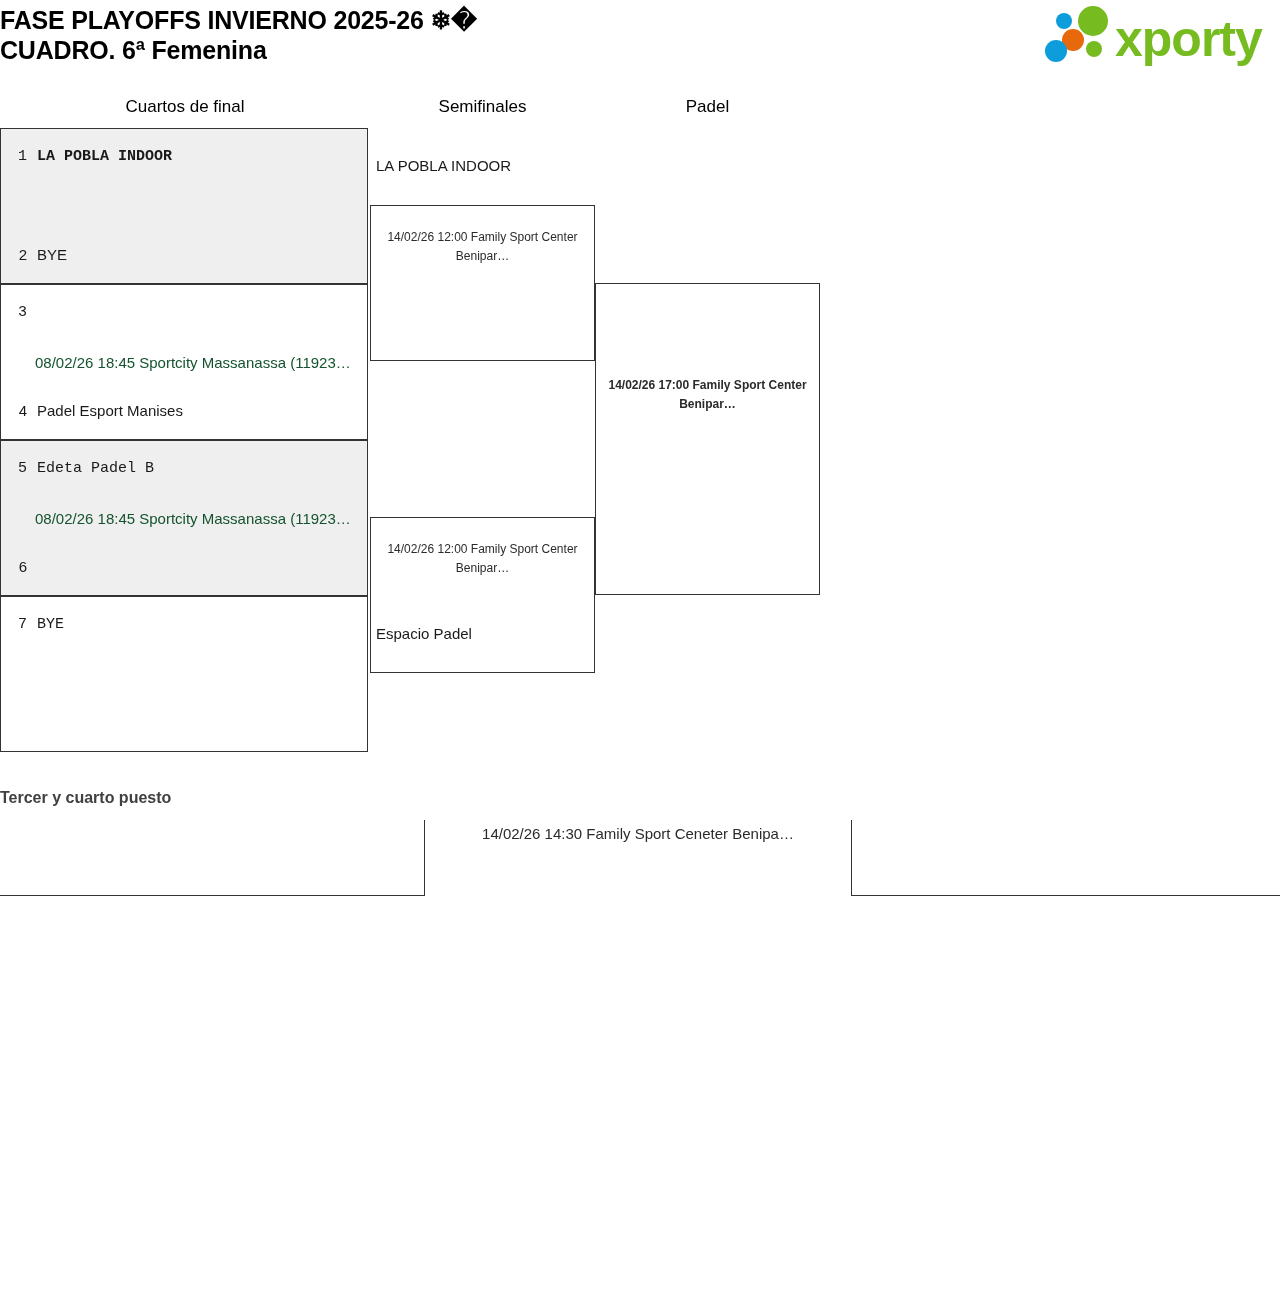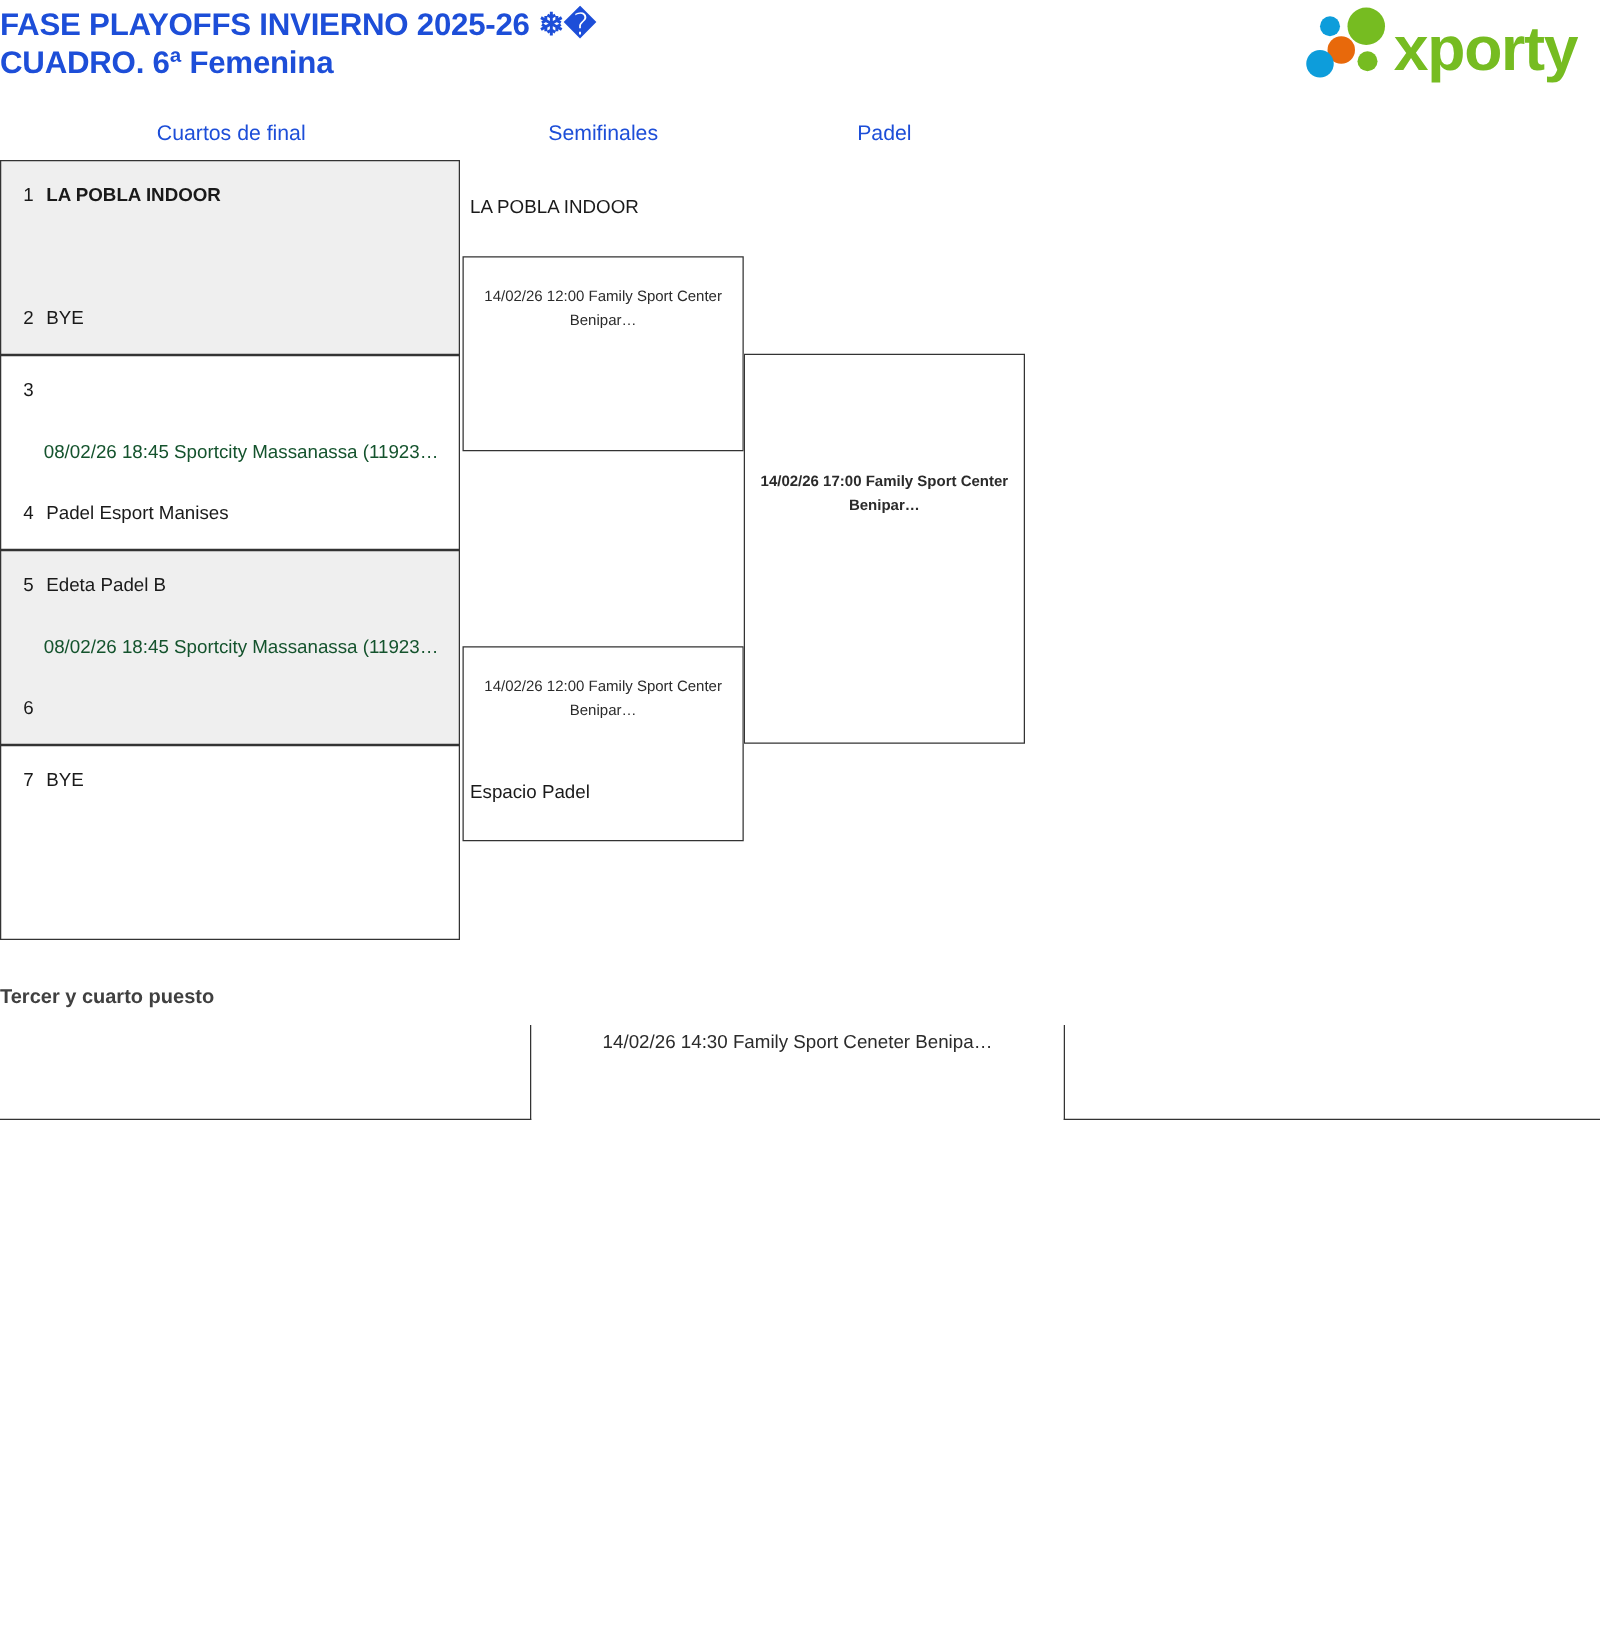--- a/index.html
+++ b/index.html
@@ -24,40 +24,40 @@
     height: 85px;
   }
   #tournament-title {
     position: absolute;
     left: 0; top: 5px;
     width: 900px;
     font-size: 25px;
     font-weight: bold;
     line-height: 30px;
     letter-spacing: -0.2px;
-    color: #1d4ed8;
+    color: #000000;
     white-space: pre-line;
   }
 
   
   #brand-logo {
     position: absolute;
     right: 8px;
     top: 4px;
     width: 235px;
     height: 62px;
   }
   #brand-logo svg { display: block; }
 
   
   .round-header {
     position: absolute;
     font-size: 17px;
     font-weight: normal;
-    color: #1d4ed8;
+    color: #000000;
     text-align: center;
     top: 96px;
     line-height: 22px;
   }
   #round-header-qf { left: 0px;   width: 370px; }
   #round-header-sf { left: 370px; width: 225px; }
   #round-header-f  { left: 595px; width: 225px; }
 
   
   #bracket {
@@ -96,21 +96,21 @@
     color: #1a1a1a;
     font-weight: normal;
   }
   .seed-row .team-name {
     display: inline-block;
     padding-left: 10px;
     color: #1a1a1a;
   }
   .seed-row.winner .team-name { font-weight: bold; }
 
-  .seed-row.top    { top: 17px; }
+  .seed-row.top    { top: 17px; font-family: Liberation Mono, monospace; }
   .seed-row.bottom { bottom: 17px; margin-top: 10px; }
 
   .qf-matchinfo {
     position: absolute;
     left: 34px;
     right: 8px;
     top: 50%;
     transform: translateY(-50%);
     font-size: 15px;
     line-height: 19px;

